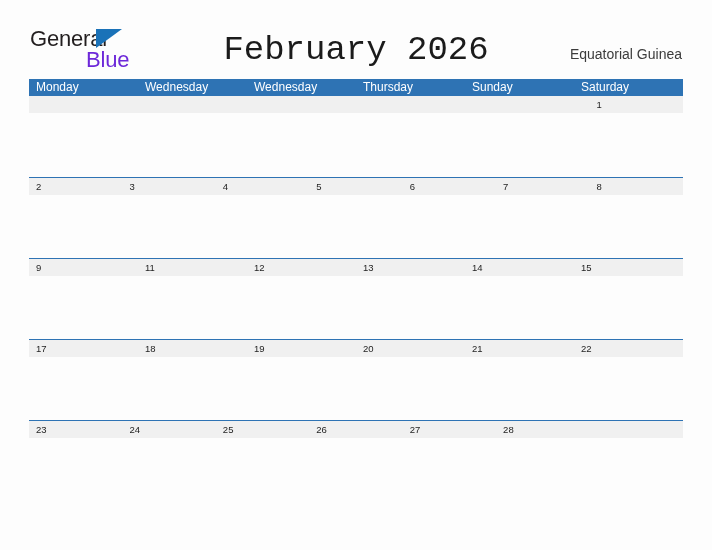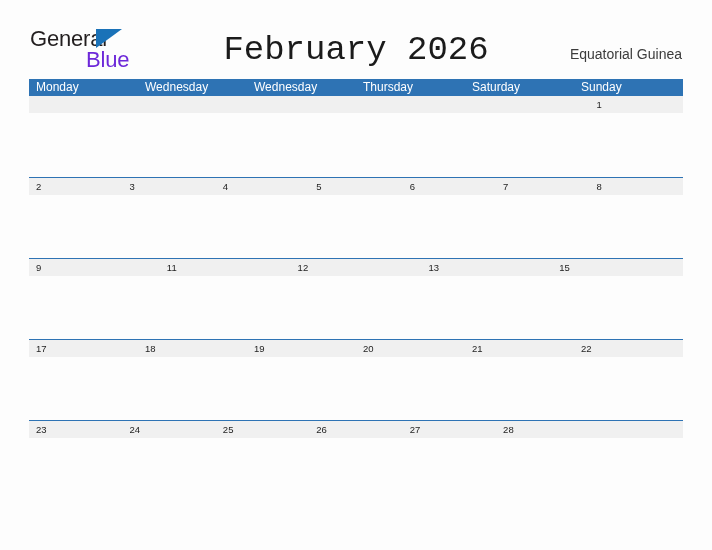--- a/index.html
+++ b/index.html
@@ -162,22 +162,22 @@
   <div class="region-label">Equatorial Guinea</div>
 
 </div>
 
 <div class="calendar">
   <div class="weekday-header">
       <div class="weekday-cell">Monday</div>
       <div class="weekday-cell">Wednesday</div>
       <div class="weekday-cell">Wednesday</div>
       <div class="weekday-cell">Thursday</div>
+      <div class="weekday-cell">Sunday</div>
       <div class="weekday-cell">Saturday</div>
-      <div class="weekday-cell">Sunday</div>
     </div>
   <div class="week-body">
       <div class="week-row">
         <div class="day-cell empty">
           <div class="day-band"></div>
           <div class="day-number"></div>
         </div>
         <div class="day-cell empty">
           <div class="day-band"></div>
           <div class="day-number"></div>
@@ -245,20 +245,24 @@
         <div class="day-cell">
           <div class="day-band"></div>
           <div class="day-number">12</div>
         </div>
         <div class="day-cell">
           <div class="day-band"></div>
           <div class="day-number">13</div>
         </div>
         <div class="day-cell">
           <div class="day-band"></div>
+          <div class="day-number">14</div>
+        </div>
+        <div class="day-cell">
+          <div class="day-band"></div>
           <div class="day-number">15</div>
         </div>
       </div>
       <div class="week-row has-rule">
         <div class="day-cell">
           <div class="day-band"></div>
           <div class="day-number">17</div>
         </div>
         <div class="day-cell">
           <div class="day-band"></div>

